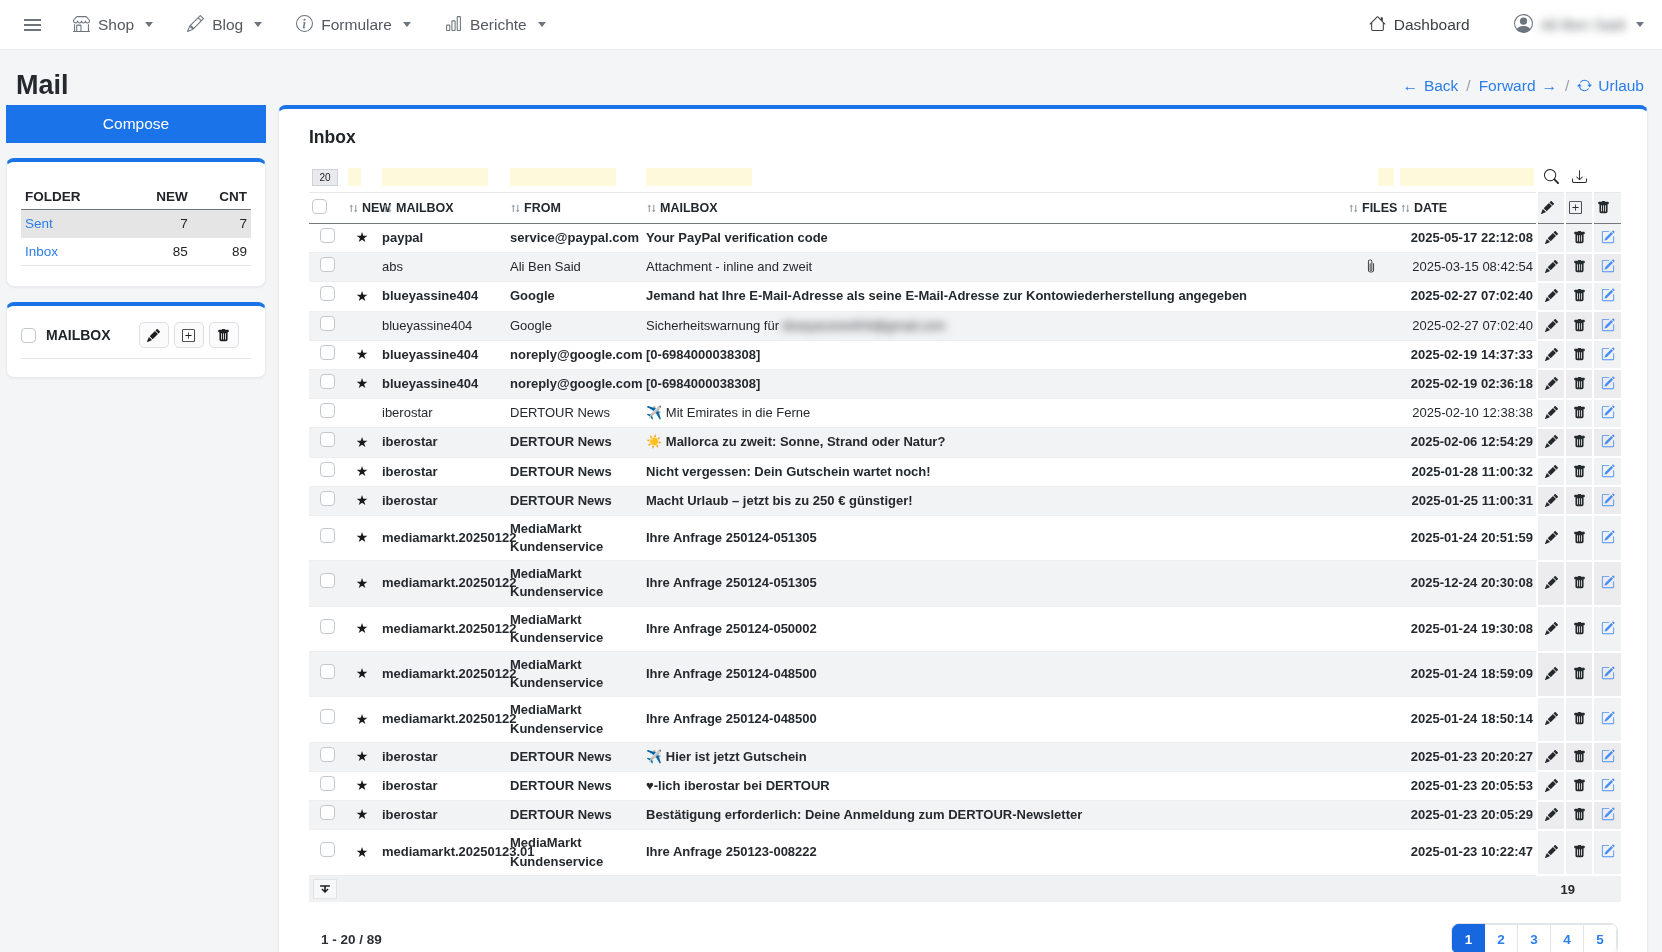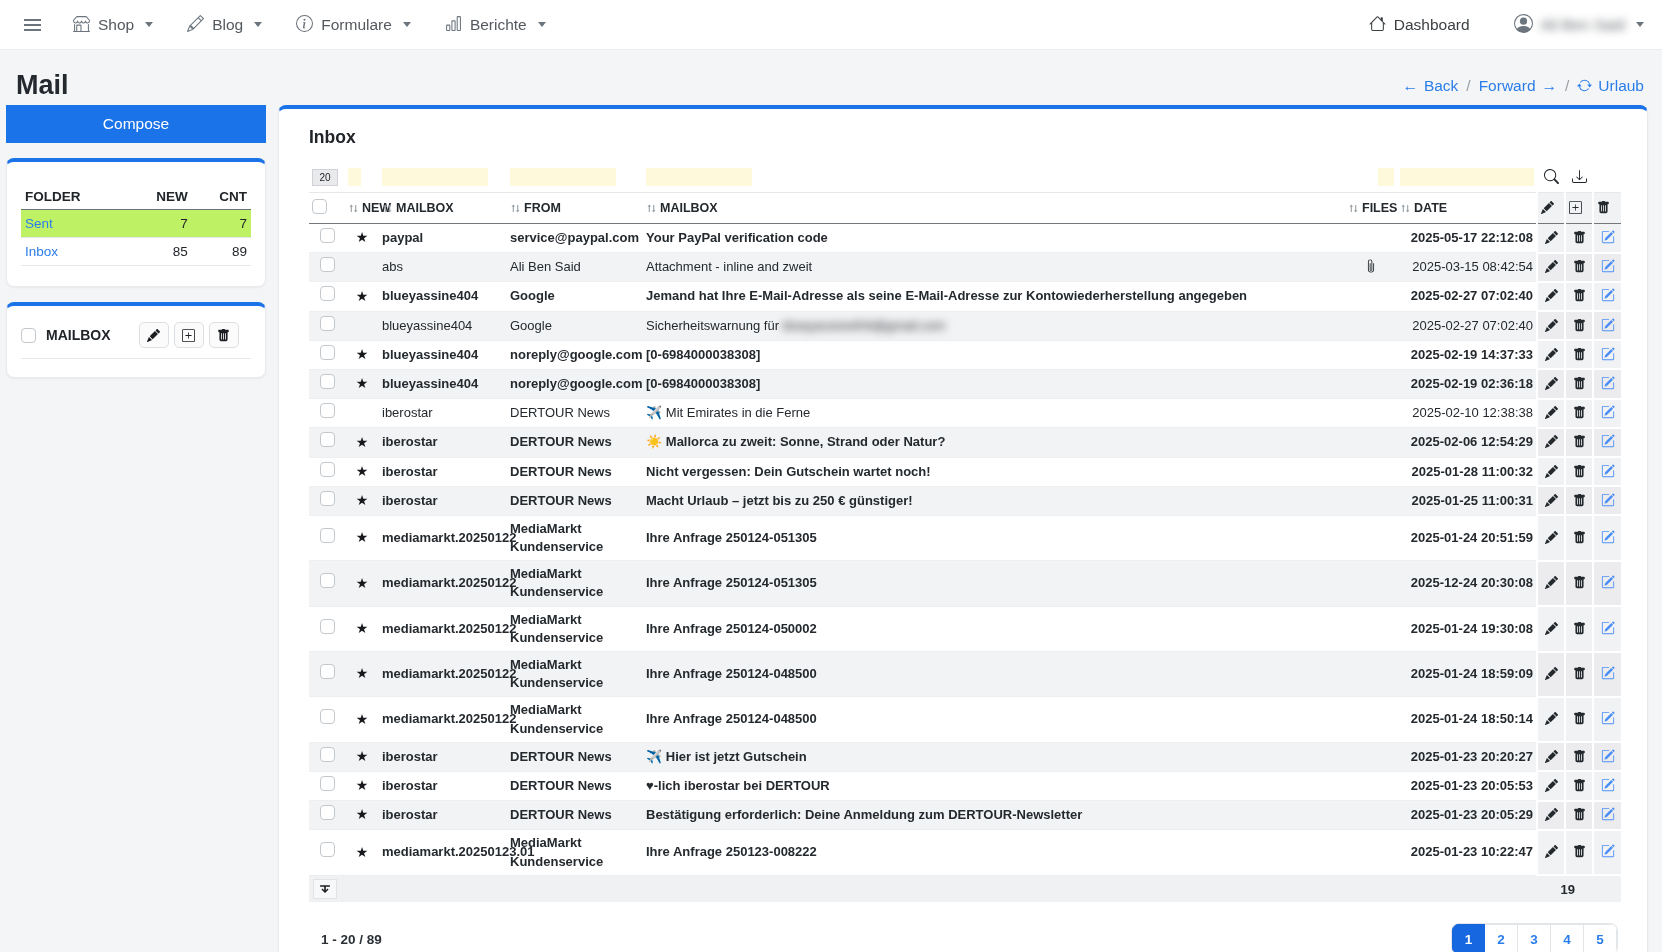--- a/index.html
+++ b/index.html
@@ -54,21 +54,21 @@
   }
   .card{
     background:#fff; border:1px solid #e8eaed; border-top:4px solid var(--accent);
     border-radius:8px; box-shadow:0 1px 2px rgba(0,0,0,.05);
   }
   .folders-card{ margin-top:15px; padding:22px 14px 20px; }
   .folders-table{ width:100%; border-collapse:collapse; font-size:13.5px; }
   .folders-table th{ text-align:left; font-weight:700; padding:5px 4px; border-bottom:1px solid #6c757d; }
   .folders-table th.num, .folders-table td.num{ text-align:right; }
   .folders-table td{ padding:6px 4px; border-bottom:1px solid #e4e6e8; }
-  .folders-table tr.striped td{ background:#bef264; }
+  .folders-table tr.striped td{ background:#e5e5e5; }
   .folder-link{ color:var(--link); text-decoration:none; cursor:pointer; }
 
   .mailbox-card{ margin-top:15px; padding:16px 14px 18px; }
   .mailbox-head{ display:flex; align-items:center; padding-bottom:10px; border-bottom:1px solid #e4e6e8; }
   .mailbox-head .label{ font-weight:700; font-size:14px; margin-left:10px; }
   .mbx-actions{ display:flex; gap:5px; margin-left:28px; }
   .mbx-btn{ width:30px; height:26px; border:1px solid #dcdfe3; background:#fbfbfc; border-radius:5px;
     display:flex; align-items:center; justify-content:center; cursor:pointer; color:#1c1e21; }
 
   

